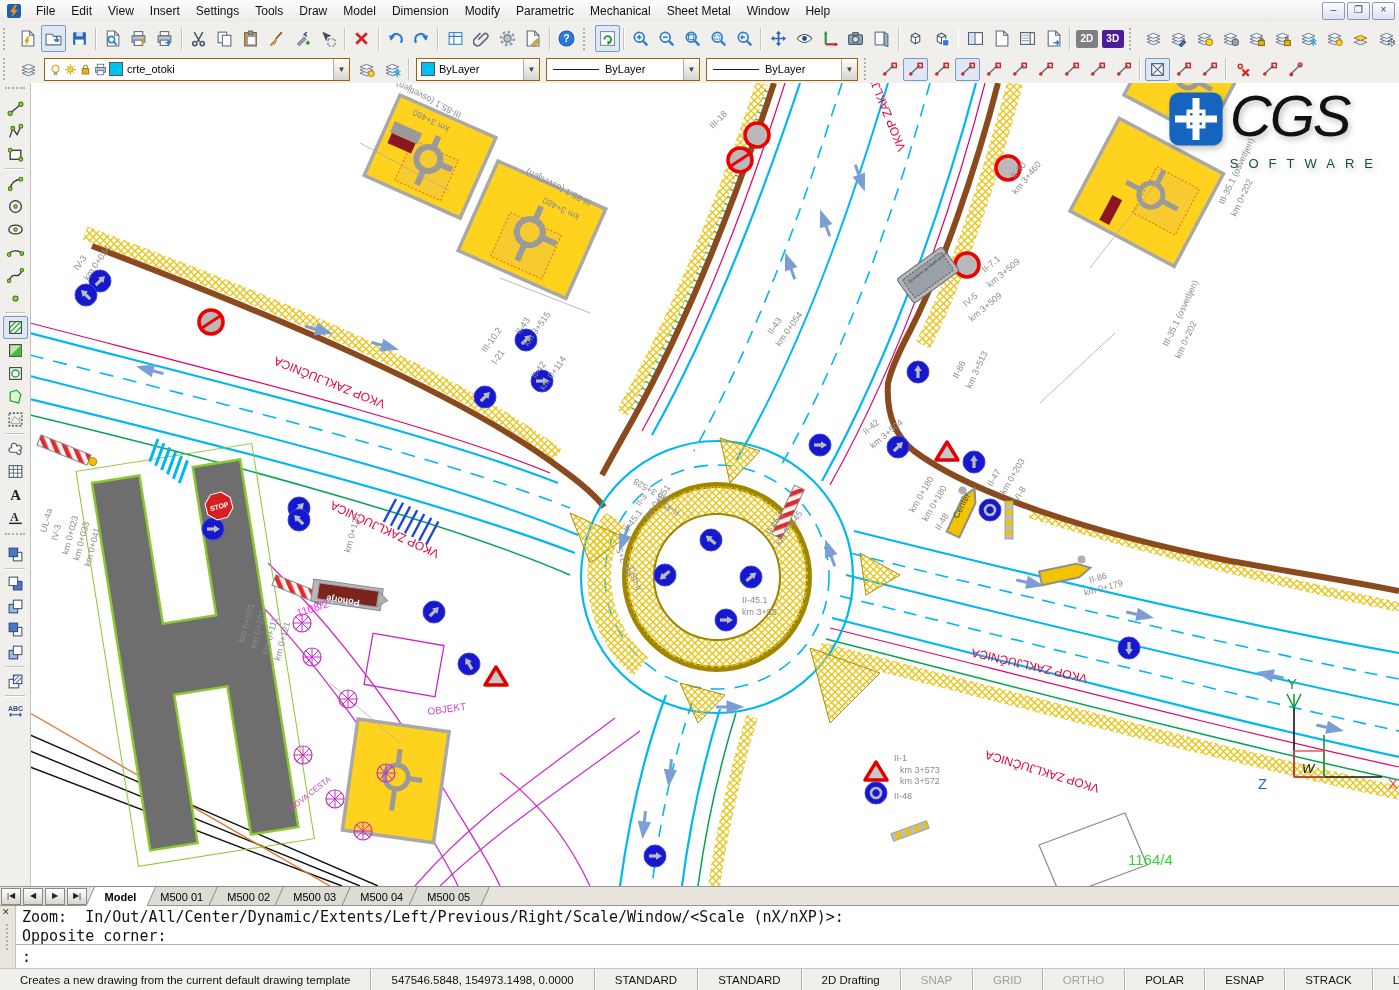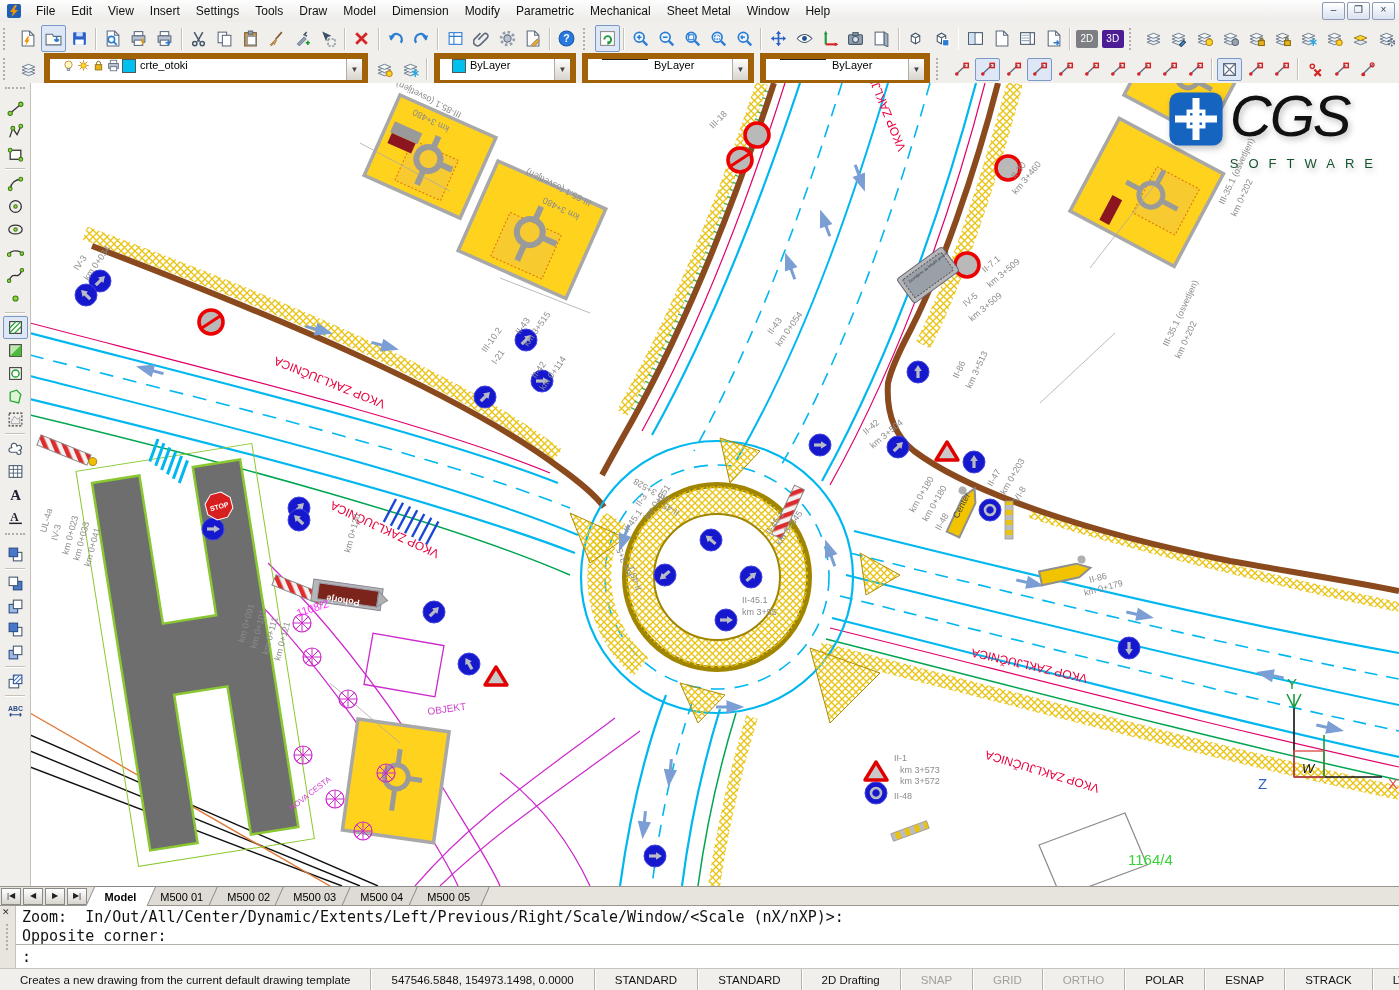--- a/index.html
+++ b/index.html
@@ -18,27 +18,27 @@
   .tbar{position:absolute;left:0;width:1399px;background:#f1efec;display:flex;align-items:center}
   #tbar1{top:22px;height:33px;border-bottom:1px solid #d8d4cc}
   #tbar2{top:55px;height:28px;border-bottom:1px solid #b7b3ab}
   .grip{width:7px;height:22px;margin:0 3px;border-left:2px dotted #b3afa7}
   .tsep{width:1px;height:22px;background:#c6c2ba;border-right:1px solid #fff;margin:0 3px}
   .tbtn{width:25px;height:25px;display:flex;align-items:center;justify-content:center;
         border:1px solid transparent;border-radius:2px;margin:0 0.5px}
   .tbtn.small{width:23px;height:21px}
   .tbtn.pressed{border:1px solid #7a98c8;background:#dde7f6}
   .tbtn svg{width:17px;height:17px}
-  .badge{width:22px;height:18px;font-size:10px;font-weight:normal;display:flex;align-items:center;
+  .badge{width:22px;height:18px;font-size:10px;font-weight:bold;display:flex;align-items:center;
          justify-content:center;border-radius:2px;color:#fff}
   .badge.b2d{background:#7d7f83}
   .badge.b3d{background:#4c1d95}
   
-  .combo{height:21px;background:#fff;border:6px solid #a16207;display:flex;align-items:flex-start;
-         font-size:11px;margin:0 3px;position:relative;padding-left:12px}
+  .combo{height:21px;background:#fff;border:1px solid #a16207;display:flex;align-items:center;
+         font-size:11px;margin:0 3px;position:relative;padding-left:4px}
   .combo .val{flex:1;white-space:nowrap;overflow:hidden}
   .combo .drop{width:15px;height:100%;margin-left:auto;background:linear-gradient(#fefefe,#d8d4cd);
          border-left:1px solid #b0aca4;display:flex;align-items:center;justify-content:center;
          font-size:8px;color:#444}
   .sw{width:12px;height:12px;background:#00c0f0;border:1px solid #555;margin-right:4px;flex:0 0 auto}
   .lt{width:46px;height:0;border-top:1.5px solid #222;margin:0 6px 0 2px;flex:0 0 auto}
   .cicon{width:13px;height:13px;margin-right:2px;flex:0 0 auto}
   
   .rail{position:absolute;left:0;top:83px;width:30px;height:803px;background:#f1efec;
         border-right:1px solid #c6c2ba;display:flex;flex-direction:column;align-items:center;z-index:5}

